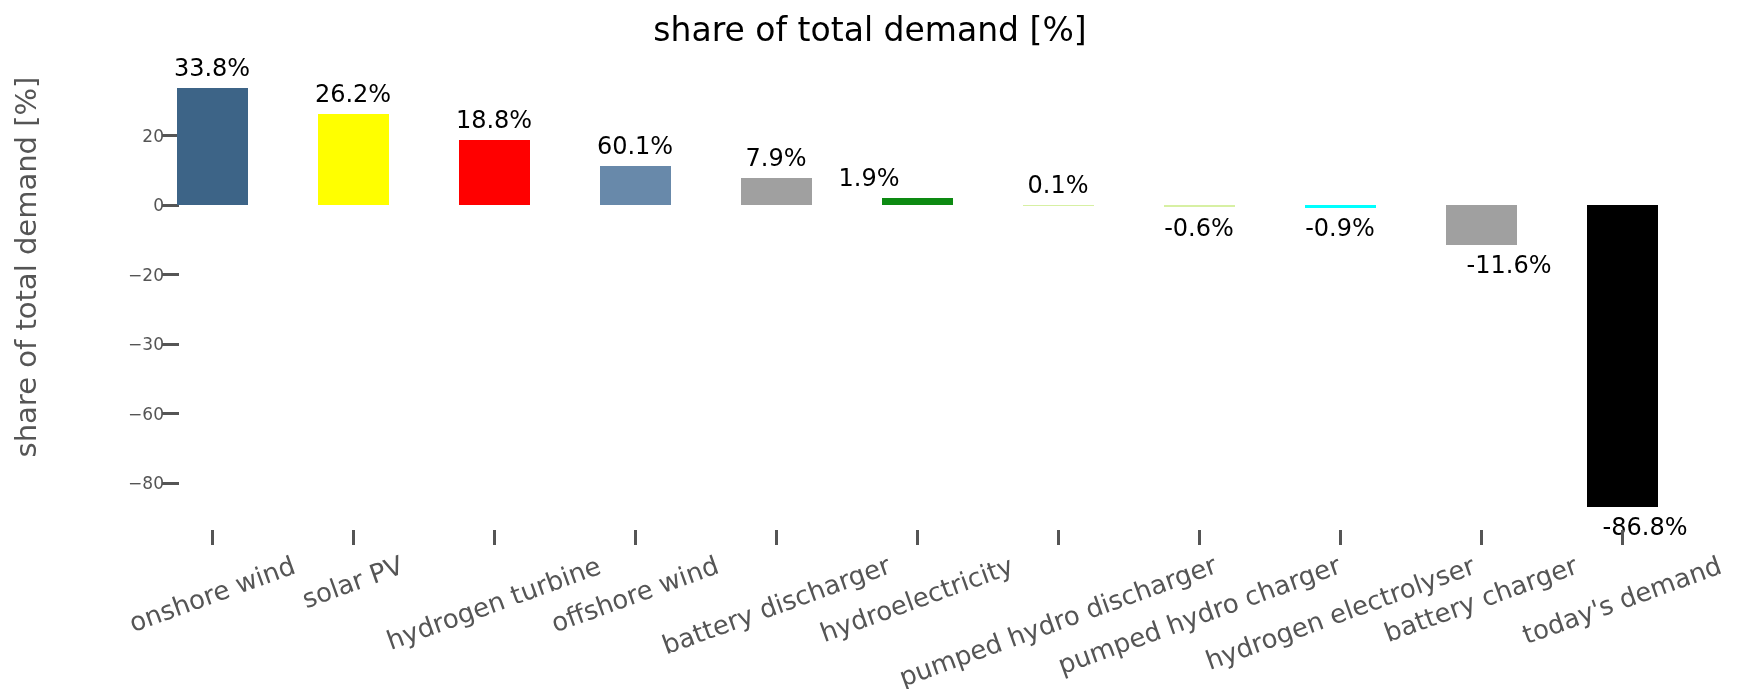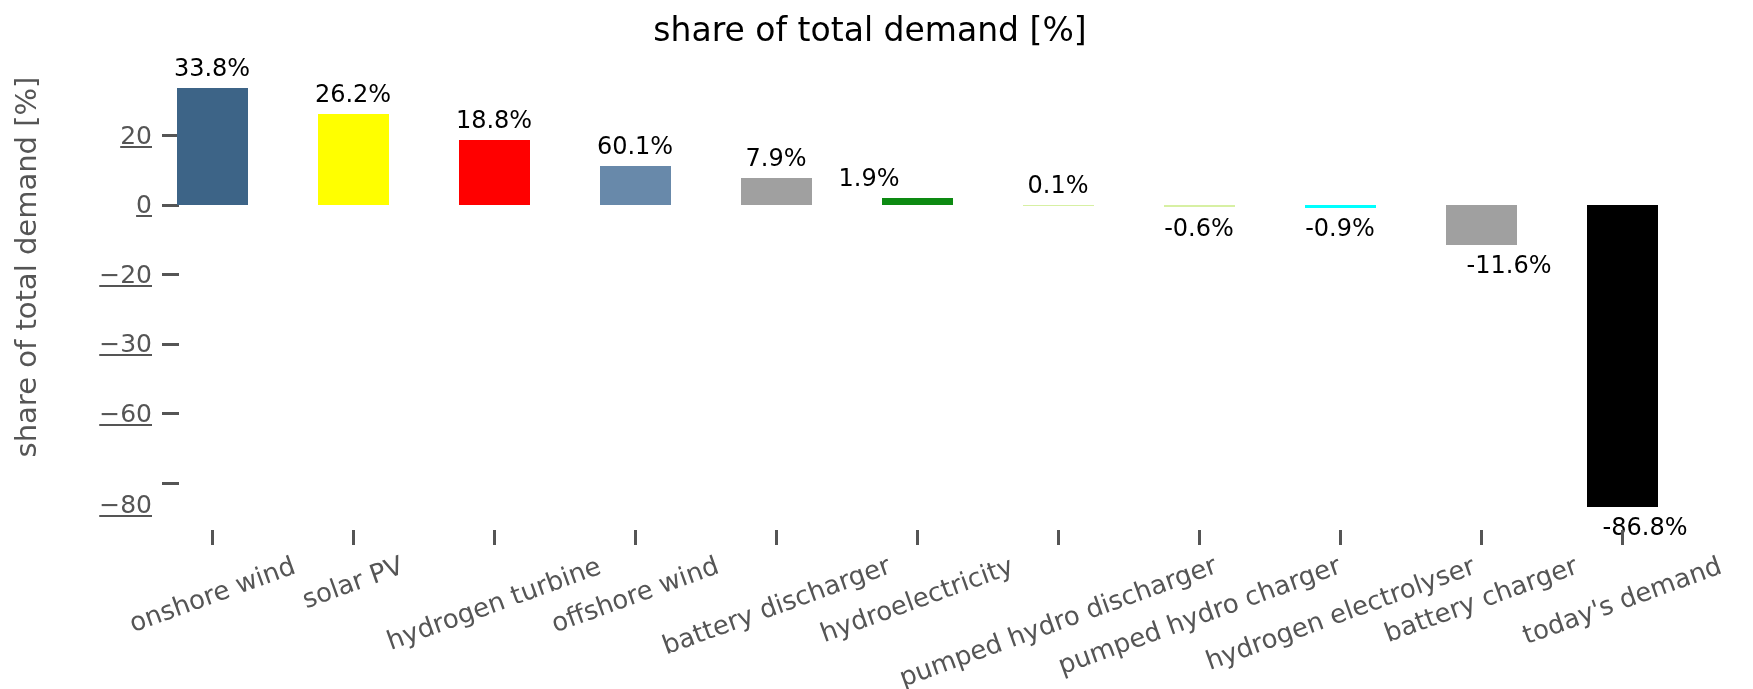--- a/index.html
+++ b/index.html
@@ -29,27 +29,26 @@
     position: absolute;
     left: 26px;
     top: 267px;
     transform: translate(-50%, -50%) rotate(-90deg);
     font-size: 29px;
     color: #555555;
     white-space: nowrap;
   }
   .y-tick-label {
     position: absolute;
-    left: 0;
+    left: 12px;
     width: 152px;
     text-align: right;
-    font-size: 25px;
+    font-size: 17px;
     line-height: 30px;
     color: #555555;
-    text-decoration: underline;
   }
   .y-tick-mark {
     position: absolute;
     left: 162px;
     width: 17px;
     height: 3px;
     background: #555555;
   }
   .x-tick-mark {
     position: absolute;
@@ -89,21 +88,21 @@
       <div class="y-tick-label" style="top: 120.5px;">20</div>
       <div class="y-tick-mark" style="top: 203.5px;"></div>
       <div class="y-tick-label" style="top: 190px;">0</div>
       <div class="y-tick-mark" style="top: 273px;"></div>
       <div class="y-tick-label" style="top: 259.5px;">−20</div>
       <div class="y-tick-mark" style="top: 342.5px;"></div>
       <div class="y-tick-label" style="top: 329px;">−30</div>
       <div class="y-tick-mark" style="top: 412px;"></div>
       <div class="y-tick-label" style="top: 398.5px;">−60</div>
       <div class="y-tick-mark" style="top: 481.5px;"></div>
-      <div class="y-tick-label" style="top: 468px; margin-top: 22px;">−80</div>
+      <div class="y-tick-label" style="top: 468px;">−80</div>
       <div class="bar" style="left: 176.5px; top: 87.545px; width: 71px; height: 117.455px; background: rgb(61, 100, 135);"></div>
       <div class="bar-value-label" style="left: 212px; top: 52.545px;">33.8%</div>
       <div class="x-tick-mark" style="left: 210.5px;"></div>
       <div class="x-tick-label" style="left: 124.914px; top: 577.82px; transform: rotate(-20deg);">onshore wind</div>
       <div class="bar" style="left: 317.5px; top: 113.955px; width: 71px; height: 91.045px; background: rgb(255, 255, 0);"></div>
       <div class="bar-value-label" style="left: 353px; top: 78.955px;">26.2%</div>
       <div class="x-tick-mark" style="left: 351.5px;"></div>
       <div class="x-tick-label" style="left: 300.484px; top: 565.996px; transform: rotate(-20deg);">solar PV</div>
       <div class="bar" style="left: 458.5px; top: 139.67px; width: 71px; height: 65.33px; background: rgb(255, 0, 0);"></div>
       <div class="bar-value-label" style="left: 494px; top: 104.67px;">18.8%</div>

